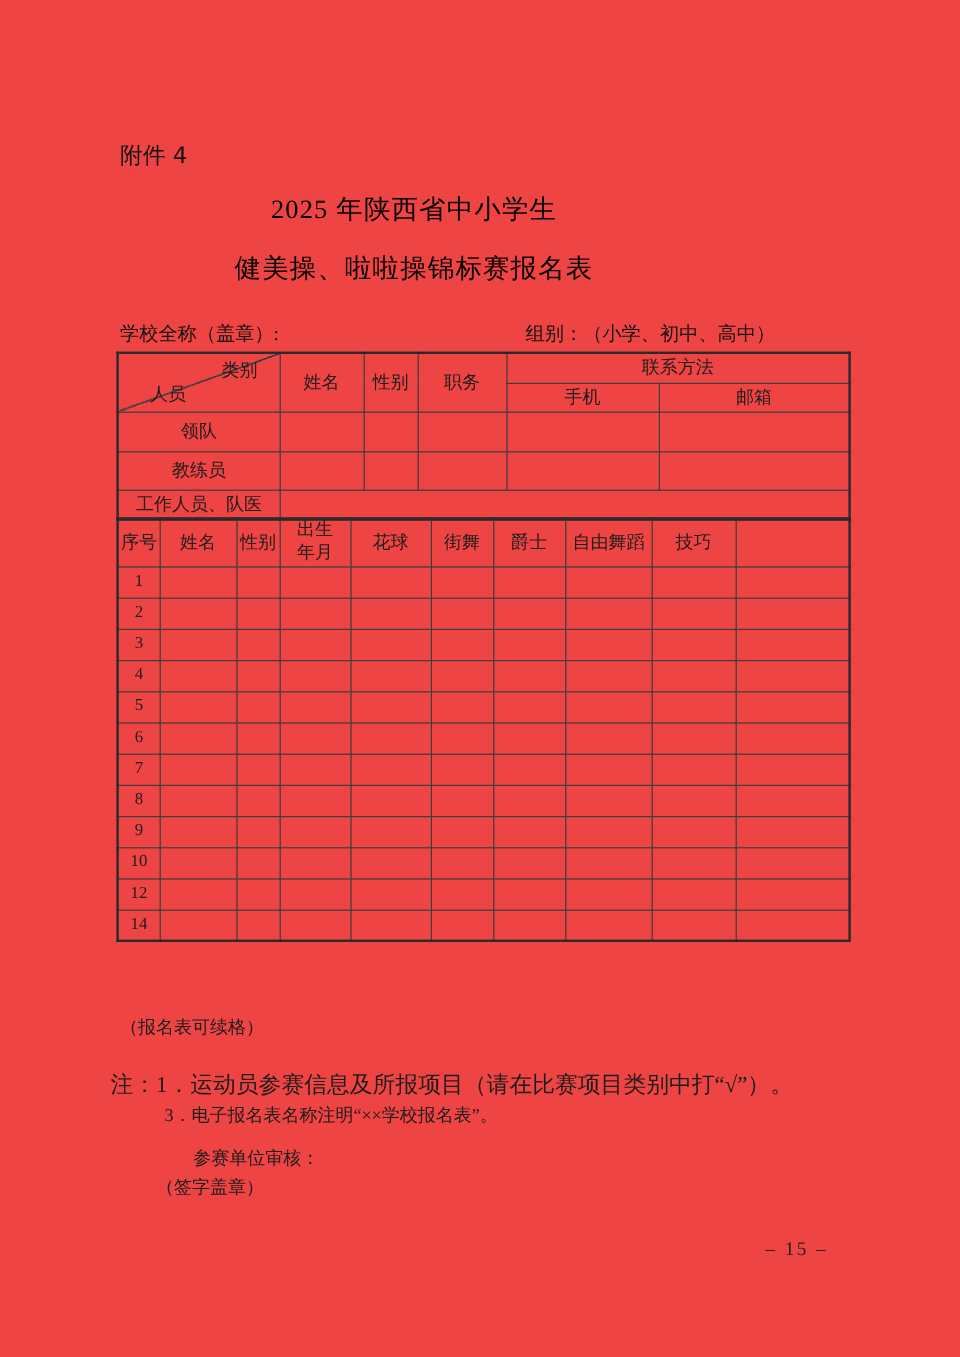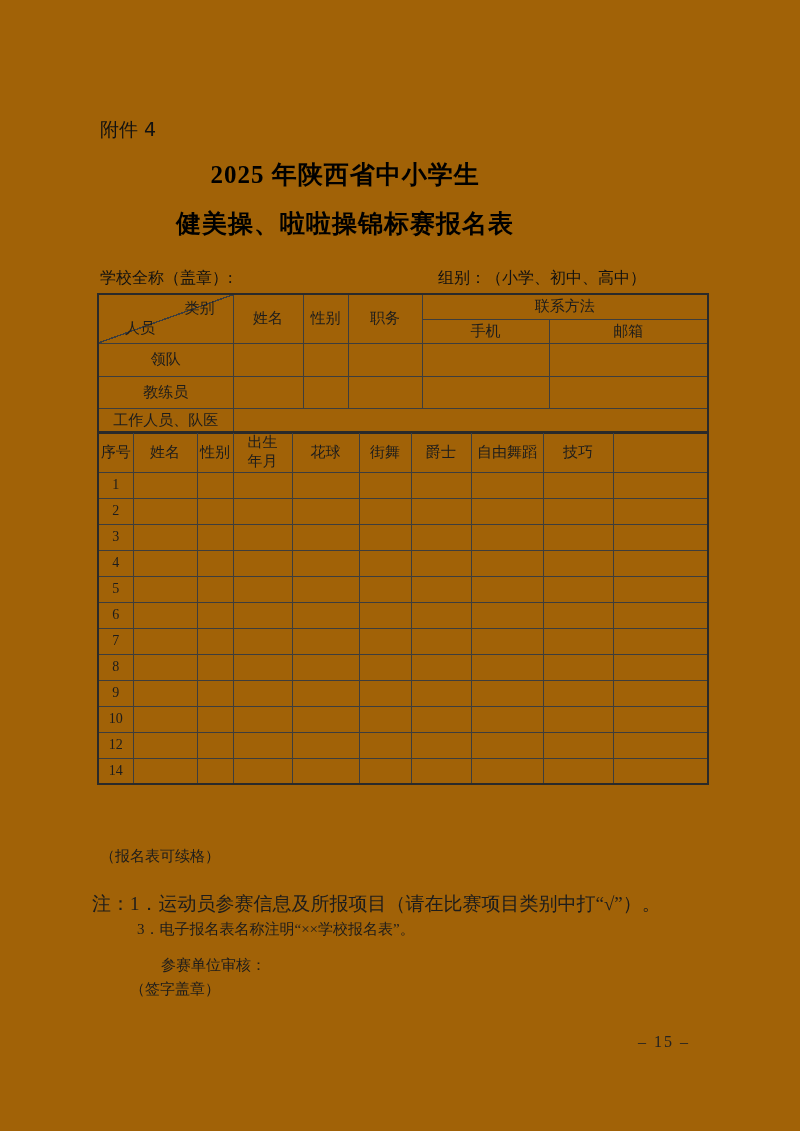--- a/index.html
+++ b/index.html
@@ -1,34 +1,34 @@
 <!DOCTYPE html>
 <html><head>
 <meta charset="utf-8">
 <style>
   * { margin:0; padding:0; box-sizing:border-box; }
   html,body { background:#ffffff; }
   .page {
     position:relative;
     width:800px; height:1131px;
-    background:#a16207;
+    background:#ef4444;
     color:#1c1c1c;
     font-family:"Liberation Serif","DejaVu Serif",serif;
     overflow:hidden;
     padding-left:31px;
   }
   .attachment {
     position:absolute; left:100px; top:117px;
     font-family:"DejaVu Sans","Liberation Sans",sans-serif;
     font-size:19px; color:#111;
   }
   .title {
     position:absolute; left:0; top:150px; width:690px;
-    text-align:center; font-weight:bold; color:#000;
-    font-size:25px; line-height:49px; letter-spacing:1px;
+    text-align:center; font-weight:normal; color:#000;
+    font-size:22px; line-height:49px; letter-spacing:1px;
   }
   .form-line { position:absolute; top:268px; left:0; width:800px; font-size:16px; color:#111; }
   .school-label { position:absolute; left:100px; top:0; }
   .group-label  { position:absolute; left:438px; top:0; }
 
   table { border-collapse:collapse; table-layout:fixed; position:absolute; left:97px; }
   table.staff   { top:293px; border:2px solid #2a2a2a; }
   table.athlete { top:431px; border:2px solid #2a2a2a; }
   td, th {
     border:1px solid #3d3d3d;

